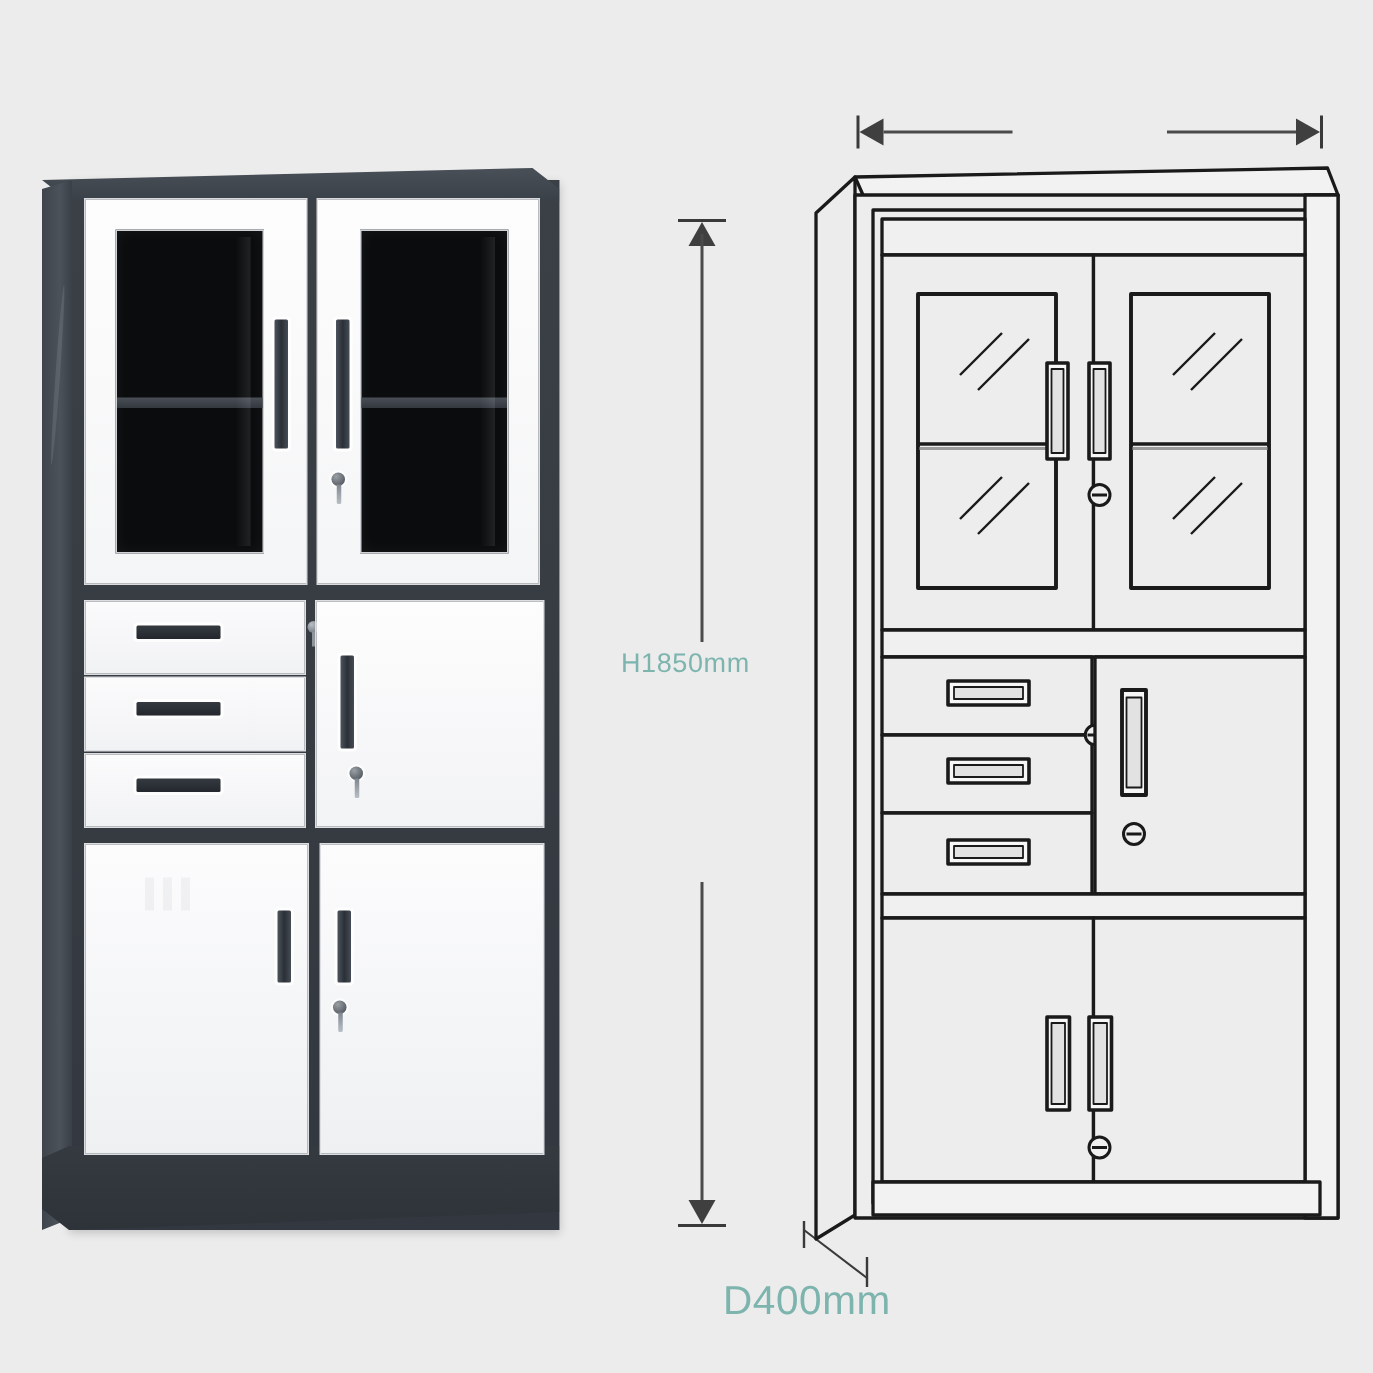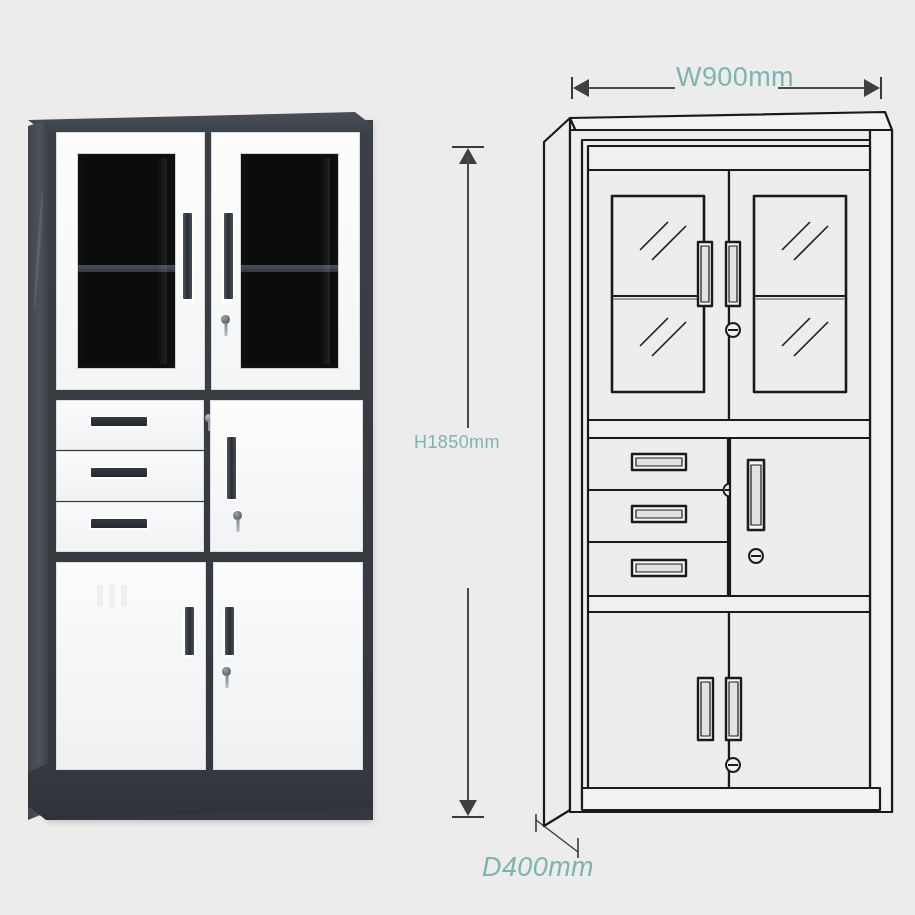--- a/index.html
+++ b/index.html
@@ -145,21 +145,21 @@
       linear-gradient(90deg,transparent 14px,#d9dbde 14px,#d9dbde 20px,transparent 20px),
       linear-gradient(90deg,transparent 26px,#d9dbde 26px,#d9dbde 32px,transparent 32px);
   }
 
   
   .dim-text{
     position:absolute;color:#7db5ae;letter-spacing:.4px;white-space:nowrap;
   }
   .dim-h{left:414px;top:432px;font-size:18px;}
   .dim-w{left:676px;top:62px;font-size:27px;}
-  .dim-d{left:482px;top:852px;font-size:27px;font-style:italic;}
+  .dim-d{left:482px;top:852px;font-size:27px;}
 
   
   .v-arrow{position:absolute;left:467px;top:140px;width:2px;}
   .v-line-top{position:absolute;left:0;top:16px;width:1.6px;height:272px;background:#4a4a4a;}
   .v-line-bot{position:absolute;left:0;top:448px;width:1.6px;height:222px;background:#4a4a4a;}
   .v-cap-top{position:absolute;left:-15px;top:6px;width:32px;height:1.6px;background:#3a3a3a;}
   .v-cap-bot{position:absolute;left:-15px;top:676px;width:32px;height:1.6px;background:#3a3a3a;}
   .arrow-up{
     position:absolute;left:-8px;top:8px;width:0;height:0;
     border-left:9px solid transparent;border-right:9px solid transparent;
@@ -268,21 +268,20 @@
   <div class="dim-text dim-h">H1850mm</div>
 
   <div class="h-arrow">
     <div class="h-cap-l"></div>
     <div class="arrow-left"></div>
     <div class="h-line-l"></div>
     <div class="h-line-r"></div>
     <div class="arrow-right"></div>
     <div class="h-cap-r"></div>
   </div>
-  <div class="dim-text dim-w">W900mm</div>
 
   <svg class="d-leader" viewBox="0 0 60 48">
     <line x1="6" y1="2" x2="6" y2="20" stroke="#3a3a3a" stroke-width="1.6"></line>
     <line x1="6" y1="8" x2="48" y2="40" stroke="#3a3a3a" stroke-width="1.4"></line>
     <line x1="48" y1="26" x2="48" y2="46" stroke="#3a3a3a" stroke-width="1.6"></line>
   </svg>
   <div class="dim-text dim-d">D400mm</div>
 
   <div class="draw-wrap">
     <svg width="360" height="730" viewBox="0 0 360 730">

